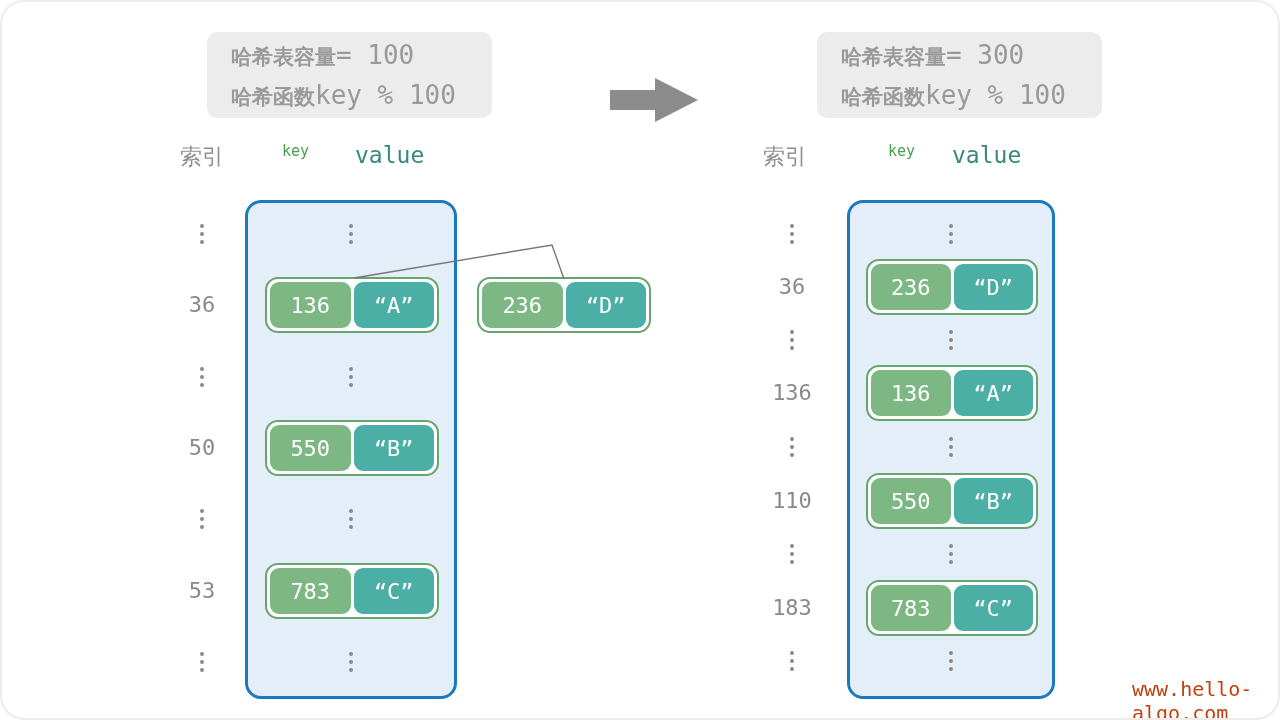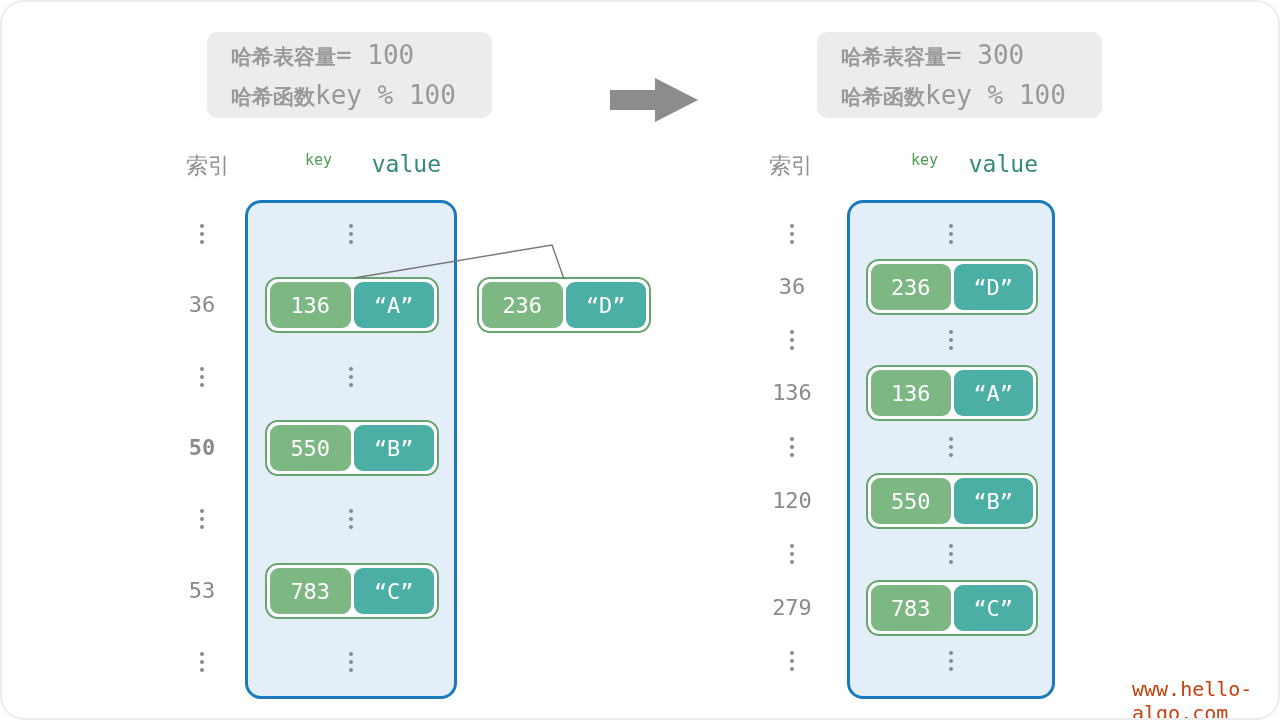--- a/index.html
+++ b/index.html
@@ -25,21 +25,21 @@
   .info-line .mono { font-size:26px; }
 
   
   .expand-title {
     position:absolute; left:533px; top:33px; width:220px; text-align:center;
     font-size:25px; font-weight:700; color:#161616; letter-spacing:1px;
   }
   .expand-arrow { position:absolute; left:608px; top:76px; }
 
   
-  .col-header { position:absolute; top:149px; text-align:right; font-size:22px; white-space:nowrap; }
+  .col-header { position:absolute; top:140px; text-align:left; font-size:22px; white-space:nowrap; }
   .idx-header { color:#8f8f8f; font-weight:400; }
   .key-header { color:#4a9e4e; font-family:"DejaVu Sans Mono", monospace; font-size:15px; }
   .val-header { color:#35897f; font-family:"DejaVu Sans Mono", monospace; font-size:23px; }
 
   
   .bucket {
     position:absolute; top:198px; height:499px;
     background:#e3eef9; border:3px solid #1b79bd; border-radius:16px;
   }
   .bucket.left  { left:243px; width:212px; }
@@ -119,21 +119,21 @@
   <div class="col-header val-header" style="left:353px;width:86px;">value</div>
 
   <div class="col-header idx-header" style="left:761px;width:50px;">索引</div>
   <div class="col-header key-header" style="left:886px;width:50px;">key</div>
   <div class="col-header val-header" style="left:950px;width:86px;">value</div>
 
   <div class="bucket left"></div>
   <div class="bucket right"></div>
 
   <div class="index-label" style="left:176px;top:290px;">36</div>
-  <div class="index-label" style="left:176px;top:433px;font-weight:bold;">50</div>
+  <div class="index-label" style="left:176px;top:433px;">50</div>
   <div class="index-label" style="left:176px;top:576px;">53</div>
 
   <div class="pair" style="left:263px;top:275px;">
     <div class="pair-key">136</div>
     <div class="pair-value">“A”</div>
   </div>
   <div class="pair" style="left:263px;top:418px;">
     <div class="pair-key">550</div>
     <div class="pair-value">“B”</div>
   </div>
@@ -146,22 +146,22 @@
     <div class="pair-key">236</div>
     <div class="pair-value">“D”</div>
   </div>
 
   <svg class="overlay" width="1280" height="720" viewBox="0 0 1280 720">
     <polyline points="352,276 550,243 562,277" fill="none" stroke="#777777" stroke-width="1.4"></polyline>
   </svg>
 
   <div class="index-label" style="left:766px;top:272px;">36</div>
   <div class="index-label" style="left:766px;top:378px;">136</div>
-  <div class="index-label" style="left:766px;top:486px;">120</div>
-  <div class="index-label" style="left:766px;top:593px;">279</div>
+  <div class="index-label" style="left:766px;top:486px;">110</div>
+  <div class="index-label" style="left:766px;top:593px;">183</div>
 
   <div class="pair narrow" style="left:864px;top:257px;">
     <div class="pair-key">236</div>
     <div class="pair-value">“D”</div>
   </div>
   <div class="pair narrow" style="left:864px;top:363px;">
     <div class="pair-key">136</div>
     <div class="pair-value">“A”</div>
   </div>
   <div class="pair narrow" style="left:864px;top:471px;">

